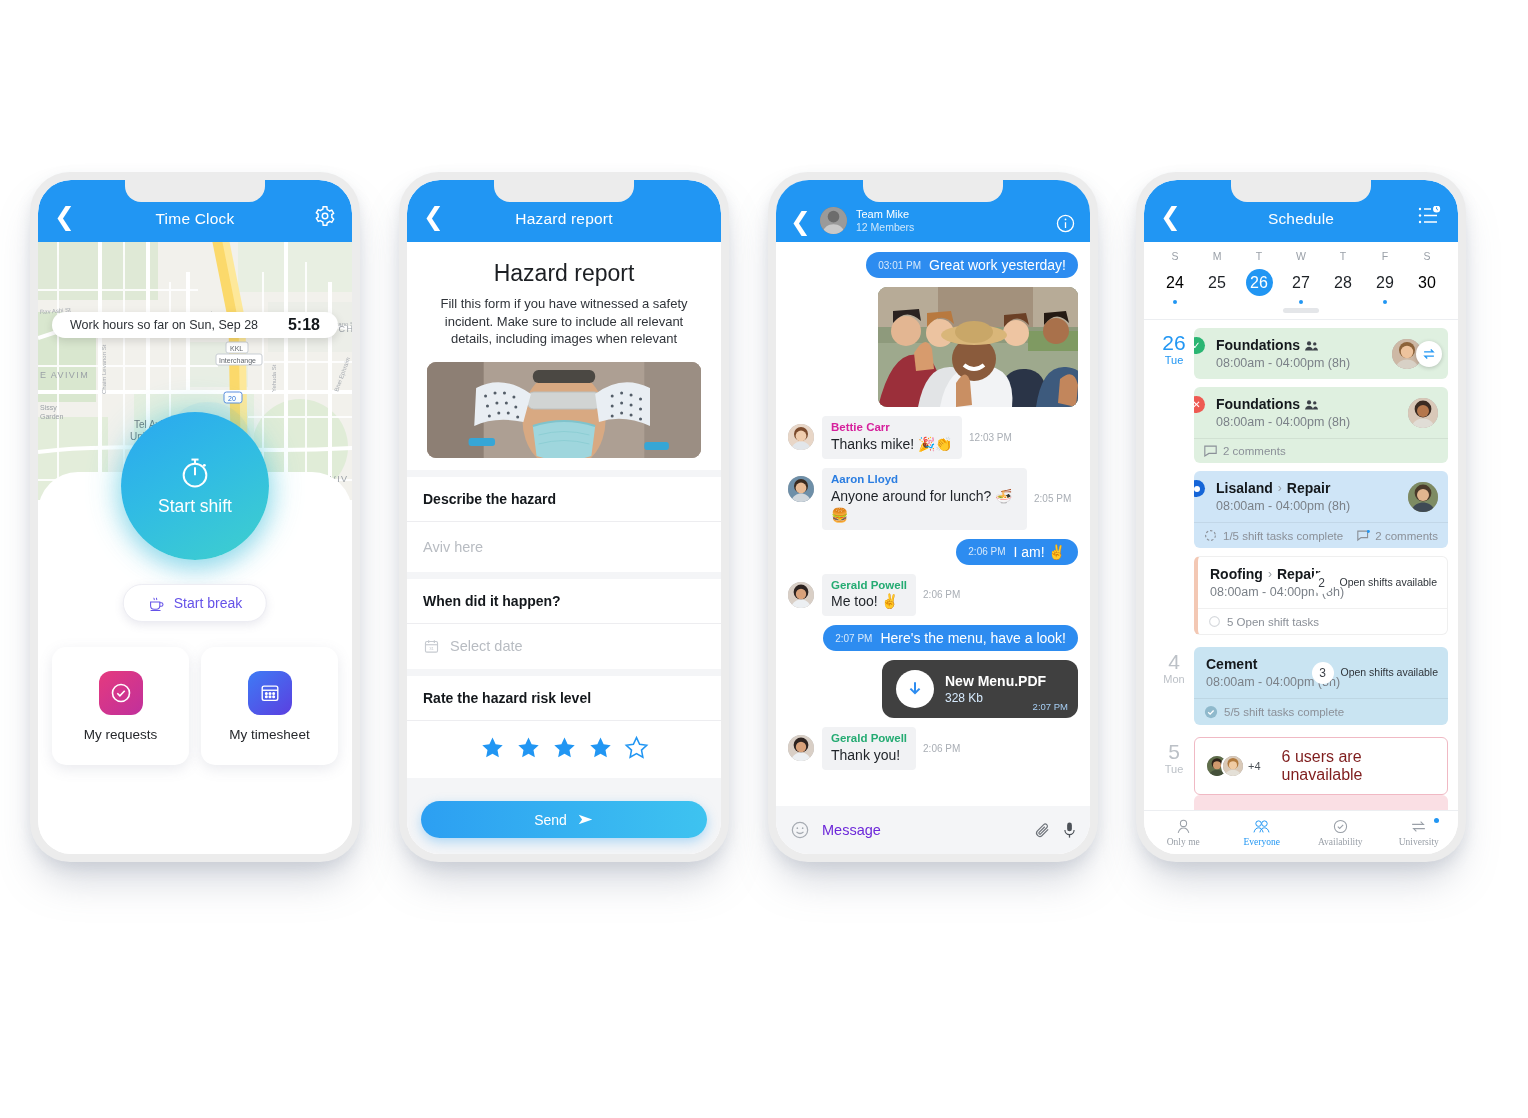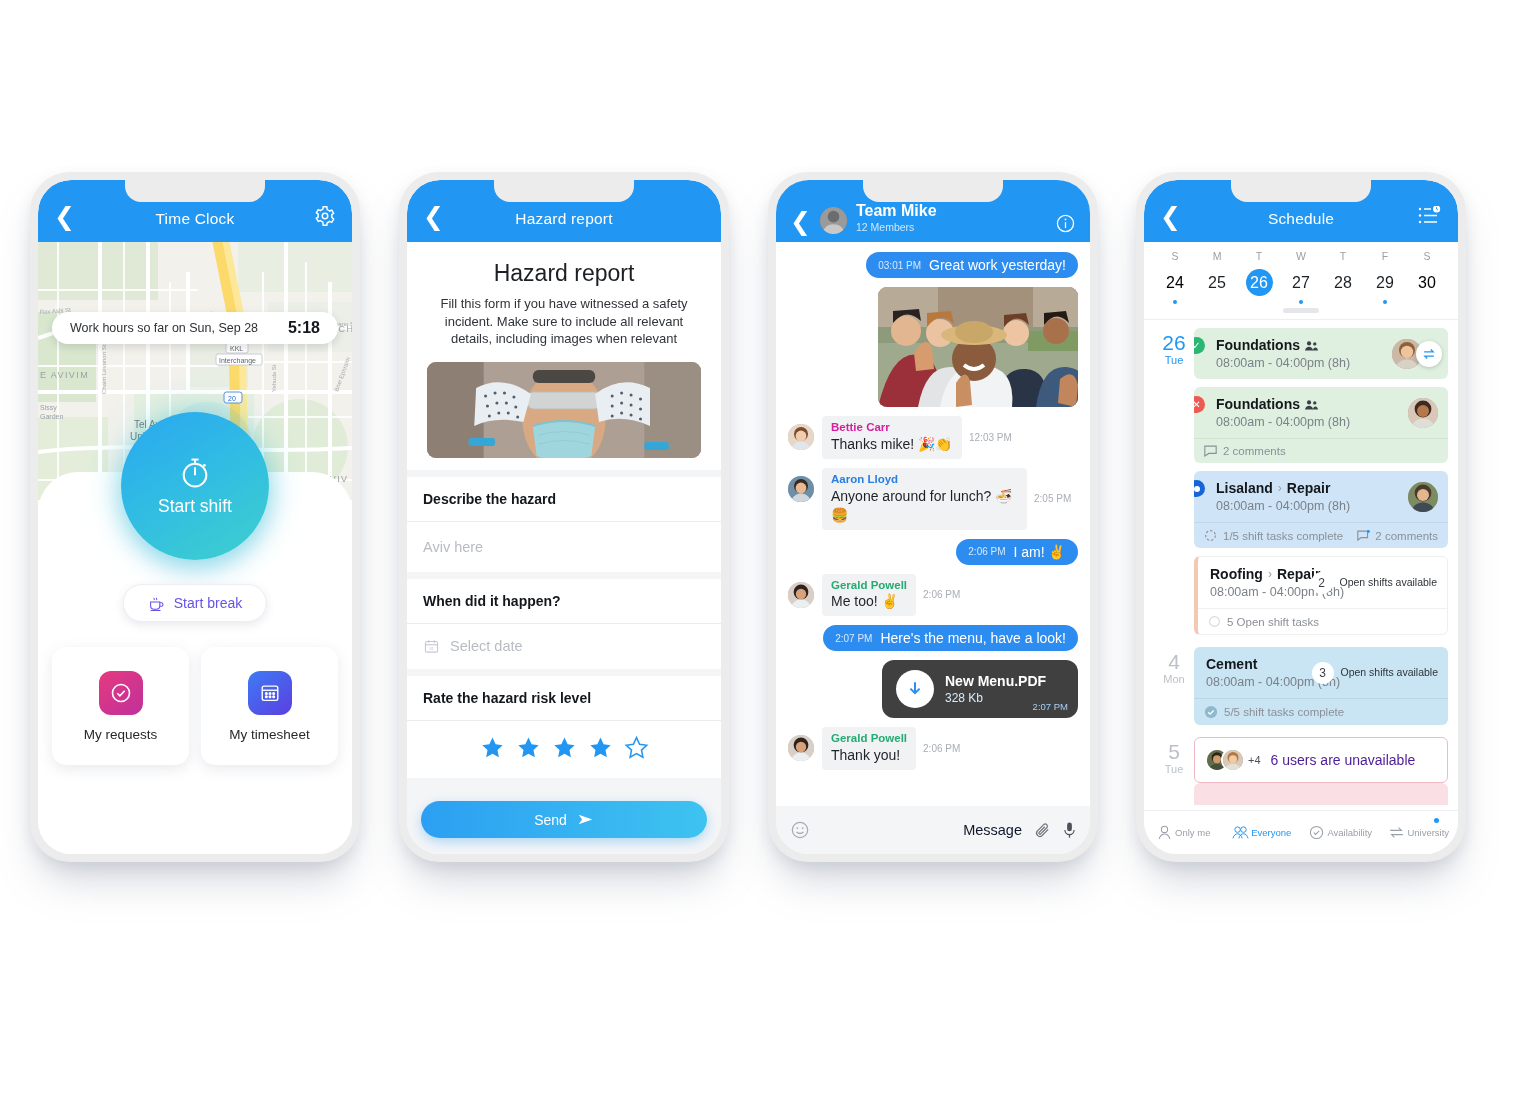--- a/index.html
+++ b/index.html
@@ -64,21 +64,21 @@
   .listclock{ width:24px;height:20px; display:block;}
 
   
   .map{
     position:absolute; top:62px; left:0; right:0; height:258px;
     overflow:hidden;
     background:#eef0e9;
   }
   .map svg{ position:absolute; top:0; left:0; }
   .hours-pill{
-    position:absolute; top:70px; left:14px; right:14px; height:32px;
+    position:absolute; top:70px; left:14px; right:14px; height:26px;
     background:#fff; border-radius:20px;
     box-shadow:0 3px 10px rgba(0,0,0,.13);
     display:flex; align-items:center; padding:0 18px;
     z-index:4;
   }
   .hours-pill .lbl{ font-size:12.5px; color:#2d3136; flex:1; }
   .hours-pill .val{ font-size:16px; font-weight:bold; color:#14181c; }
   .loc-dot{
     position:absolute; left:152px; top:186px; width:36px;height:36px;
     border-radius:50%; background:#fff; border:3px solid #fff;
@@ -150,21 +150,21 @@
     background:linear-gradient(90deg,#2c9ff2 0%,#3ec3f0 100%);
     color:#fff;display:flex;align-items:center;justify-content:center;gap:10px;
     font-size:14px;cursor:pointer;box-shadow:0 4px 12px rgba(45,160,240,.35);
   }
   .plane{width:17px;height:15px;}
 
   
   .chat-hdr{ height:62px;background:#2196f3;position:relative;display:flex;align-items:flex-end;padding:0 14px 8px;color:#fff; }
   .chat-hdr .back{ font-size:25px;line-height:1;font-weight:300;margin-right:9px;cursor:pointer; }
   .chat-av{ width:27px;height:27px;border-radius:50%;overflow:hidden;flex:none;margin-right:9px;background:#777; }
-  .chat-names .n{ font-size:16px;font-weight:bold;line-height:1.15; }
+  .chat-names .n{ font-size:11px;font-weight:normal;line-height:1.15; }
   .chat-names .m{ font-size:10.5px;color:#cfe7fb;line-height:1.25; }
   .info-i{ margin-left:auto;width:21px;height:21px; }
 
   .chat-body{ position:absolute;top:62px;left:0;right:0;bottom:48px;background:#fff;padding:10px 12px 0;overflow:hidden; }
   .row{ display:flex;margin-bottom:9px;align-items:flex-start; }
   .row.out{ justify-content:flex-end; }
   .bub-in{ background:#f1f2f4;border-radius:4px;padding:4px 9px 5px; max-width:205px; }
   .nm{ font-size:11.5px;font-weight:bold;line-height:1.3; }
   .nm.pink{color:#d6219c;} .nm.blue{color:#2a7de1;} .nm.green{color:#24ab72;}
   .txt{ font-size:14px;color:#1e2227;line-height:1.35; }
@@ -173,21 +173,21 @@
   .sm-av{ width:26px;height:26px;border-radius:50%;overflow:hidden;flex:none;margin-right:8px;margin-top:8px;background:#bbb; }
   .bub-out{ background:#2d8cf0;color:#fff;border-radius:16px;padding:5px 12px;display:flex;align-items:center;font-size:14px; }
   .chat-photo{ width:200px;height:120px;border-radius:9px;overflow:hidden;margin-left:auto;margin-bottom:9px;background:#8a8f7a;position:relative; }
   .file-bub{ background:#404040;border-radius:12px;padding:10px 14px;display:flex;align-items:center;gap:11px;color:#fff;position:relative;min-width:196px; }
   .dl{ width:38px;height:38px;border-radius:50%;background:#fff;display:flex;align-items:center;justify-content:center;flex:none; }
   .fname{ font-size:14px;font-weight:bold;line-height:1.3; }
   .fsize{ font-size:12px;color:#d6eafd;line-height:1.3; }
   .file-ts{ position:absolute;right:10px;bottom:6px;font-size:9.5px;color:#a7cff5; }
   .chat-input{ position:absolute;bottom:0;left:0;right:0;height:48px;background:#f4f5f7;display:flex;align-items:center;padding:0 14px;gap:12px; }
   .smiley{width:20px;height:20px;flex:none;}
-  .ph{ flex:1;font-size:14.5px;color:#0f172a;text-align:right; }
+  .ph{ flex:1;font-size:14.5px;color:#6d28d9; }
   .clip{width:17px;height:17px;} .mic{width:13px;height:19px;}
 
   
   .cal{ background:#fff;padding:8px 10px 4px;border-bottom:1px solid #eceef1;}
   .cal-dows,.cal-nums{ display:flex; }
   .cal-dows div{ flex:1;text-align:center;font-size:10.5px;color:#9aa0a8; }
   .cal-nums div{ flex:1;text-align:center;position:relative;padding:7px 0 12px; }
   .cal-nums .d{ font-size:16px;color:#1d2126;display:inline-block;width:27px;height:27px;line-height:27px;border-radius:50%; }
   .cal-nums .d.dim{ color:#000000; }
   .cal-nums .d.sel{ background:#2196f3;color:#fff; }
@@ -223,25 +223,25 @@
   .sub{ border-top:1px solid rgba(0,0,0,.06);padding:6px 10px;display:flex;align-items:center;gap:6px;font-size:11.5px;color:#8b9098; }
   .sub .sp{ margin-left:auto;display:flex;align-items:center;gap:5px; }
   .openshift{ position:absolute;right:10px;top:50%;transform:translateY(-50%);display:flex;align-items:center;gap:7px; }
   .os-num{ width:22px;height:22px;border-radius:50%;background:#fff;display:flex;align-items:center;justify-content:center;font-size:12px;color:#3c4148; }
   .os-txt{ font-size:10.5px;line-height:1.15;color:#2f343a; }
   .unav{ border:1px solid #f0b9c4;border-radius:6px;padding:10px;display:flex;align-items:center;gap:10px;background:#fff; }
   .stack{ display:flex;align-items:center; }
   .stack i{ width:24px;height:24px;border-radius:50%;overflow:hidden;display:block;margin-left:-8px;border:2px solid #fff;background:#999; }
   .stack i:first-child{ margin-left:0; }
   .plus4{ font-size:11px;color:#4b5157;margin-left:3px; }
-  .unav .ut{ font-size:14px;color:#4c1d95; }
+  .unav .ut{ font-size:16px;color:#7f1d1d;margin-left:11px; }
   .pinkstub{ height:22px;background:#fadfe4;border-radius:6px 6px 0 0;margin-left:40px; }
 
   .tabbar{ position:absolute;bottom:0;left:0;right:0;height:44px;background:#fff;border-top:1px solid #eceef1;display:flex; }
-  .tab{ flex:1;display:flex;flex-direction:row;align-items:center;justify-content:center;gap:2px;cursor:pointer;position:relative; }
+  .tab{ flex:1;display:flex;flex-direction:column;align-items:center;justify-content:center;gap:2px;cursor:pointer;position:relative;font-family:Liberation Serif, serif; }
   .tab .tl{ font-size:9.5px;color:#9aa0a8; }
   .tab.active .tl{ color:#2196f3; }
   .tab svg{ width:17px;height:17px; }
   .bdot{ position:absolute;top:7px;right:19px;width:5px;height:5px;border-radius:50%;background:#2196f3; }
 </style>
 </head>
 <body>
 
 <div class="phone p1">
  <div class="screen">

